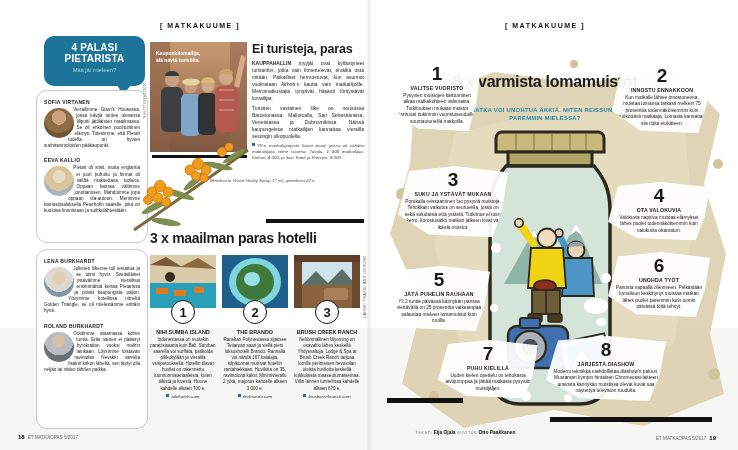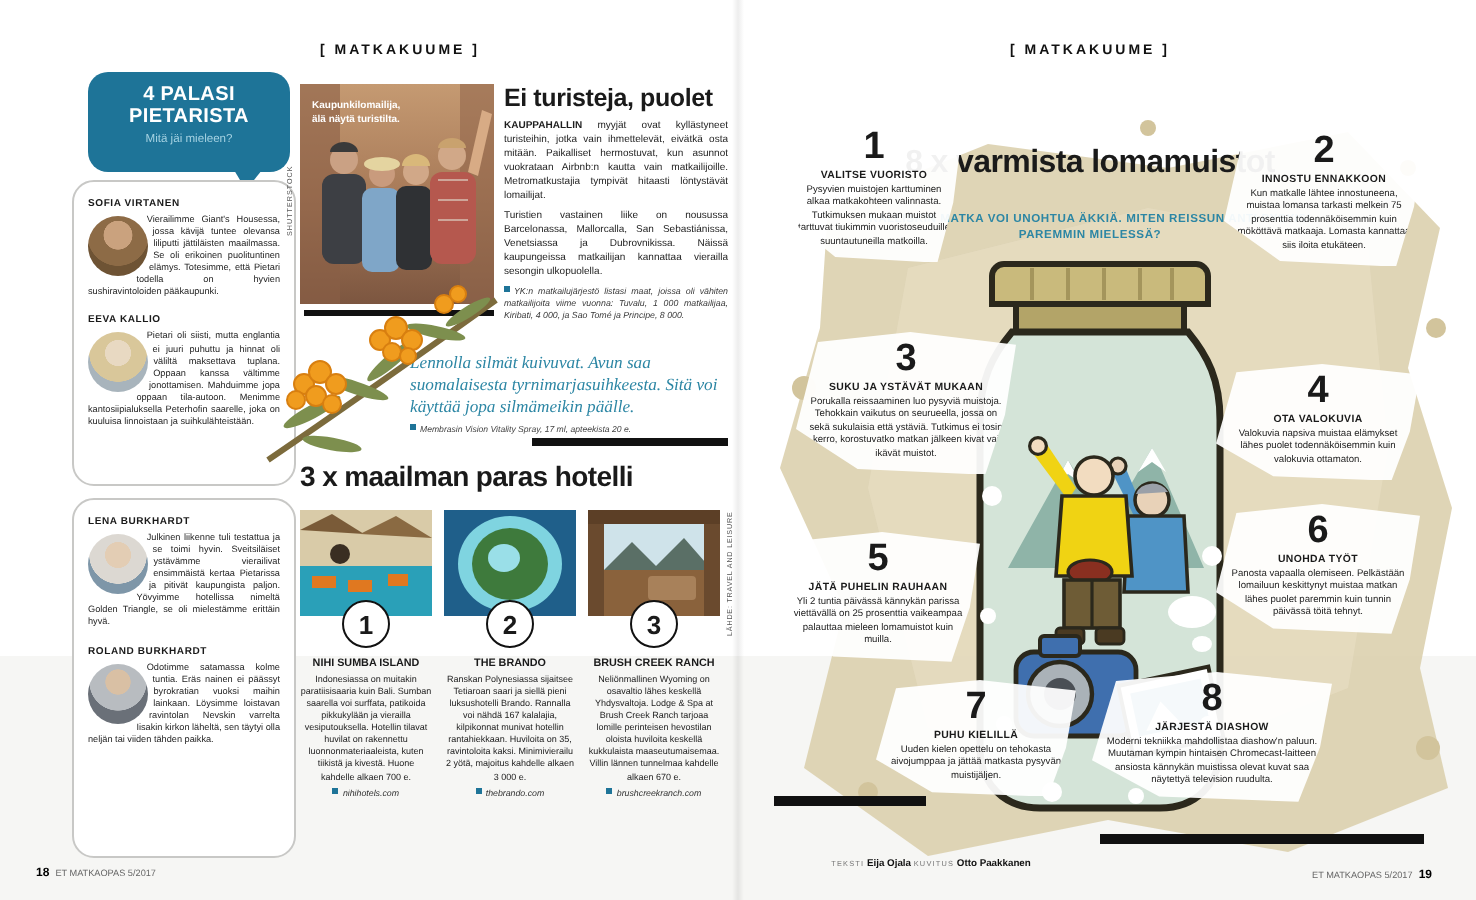--- a/index.html
+++ b/index.html
@@ -188,29 +188,28 @@
             <circle cx="80" cy="34" r="5"></circle>
           <circle cx="70" cy="40" r="4.5"></circle>
             <circle cx="78" cy="42" r="4"></circle>
           <circle cx="96" cy="16" r="4.5"></circle>
             <circle cx="103" cy="11" r="4"></circle>
         </g>
       </svg>
     </div>
 
     <div class="abs article">
-      <h2>Ei turisteja, puolet</h2>
+      <h2>Ei turisteja, paras</h2>
       <p class="abody"><b>KAUPPAHALLIN</b>
         <span>myyjät ovat kyllästyneet turisteihin, jotka vain ihmettelevät, eivätkä osta mitään. Paikalliset hermostuvat, kun asunnot vuokrataan Airbnb:n kautta vain matkailijoille. Metromatkustajia tympivät hitaasti löntystävät lomailijat.</span></p>
       <p class="abody">Turistien vastainen liike on nousussa Barcelonassa, Mallorcalla, San Sebastiánissa, Venetsiassa ja Dubrovnikissa. Näissä kaupungeissa matkailijan kannattaa vierailla sesongin ulkopuolella.</p>
       <p class="afoot"><span class="sqbullet"></span><span>YK:n matkailujärjestö listasi maat, joissa oli vähiten matkailijoita viime vuonna: Tuvalu, 1 000 matkailijaa, Kiribati, 4 000, ja Sao Tomé ja Principe, 8 000.</span></p>
     </div>
 
     <div class="abs note">
-      <div class="notetext">Lennolla silmät kuivuvat. Avun saa suomalaisesta tyrnimarjasuihkeesta. Sitä voi käyttää jopa silmämeikin päälle.</div>
       <div class="notefoot"><span class="sqbullet"></span><span>Membrasin Vision Vitality Spray, 17 ml, apteekista 20 e.</span></div>
     </div>
 
     <div class="abs hotrule"></div>
     <div class="abs hottitle">3 x maailman paras hotelli</div>
 
     <div class="abs hotels">
 
       <div class="hcard">
         <div class="hphoto">

